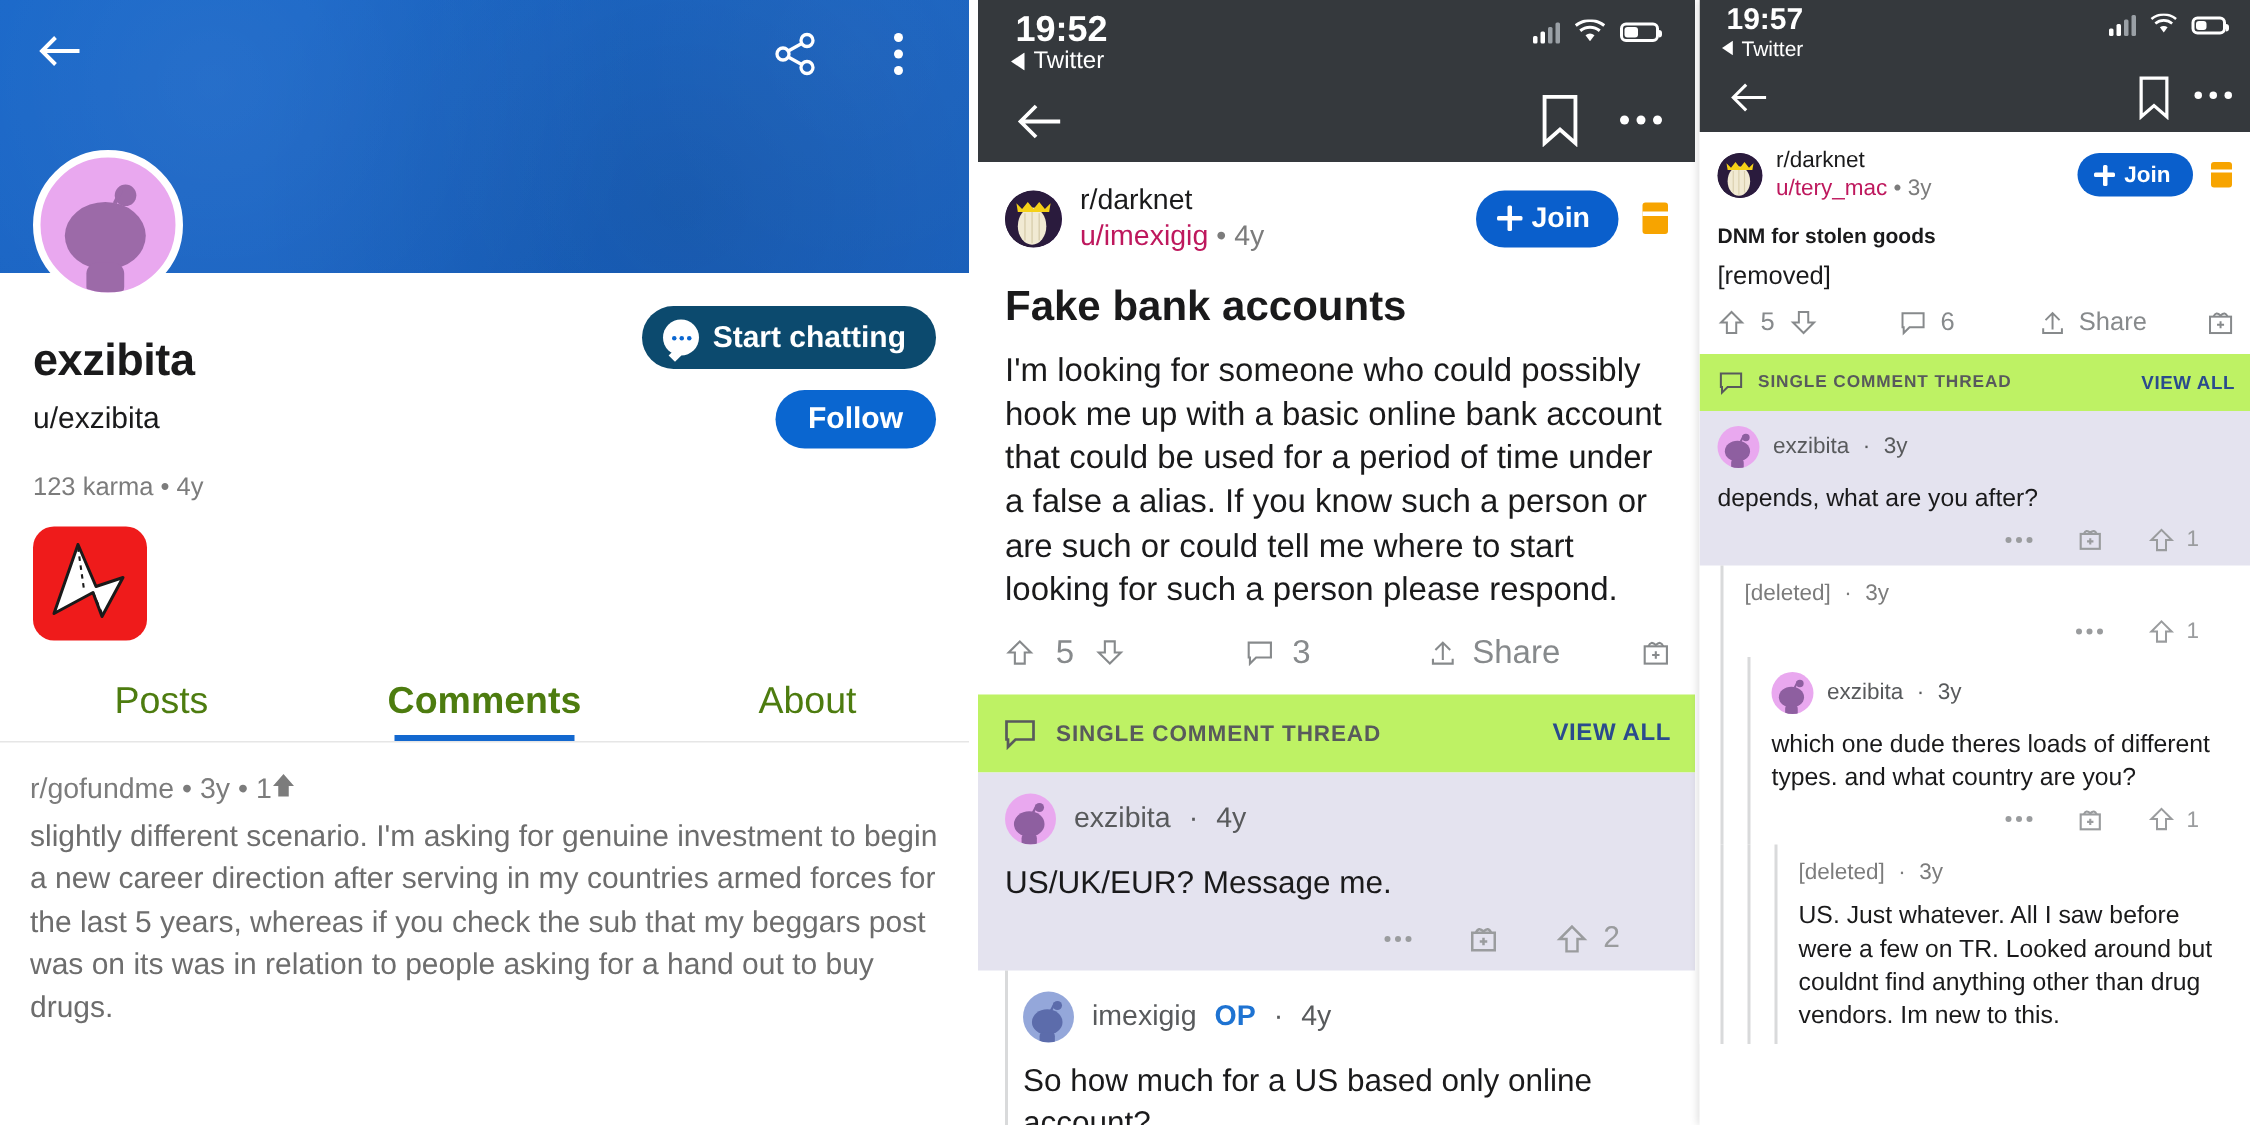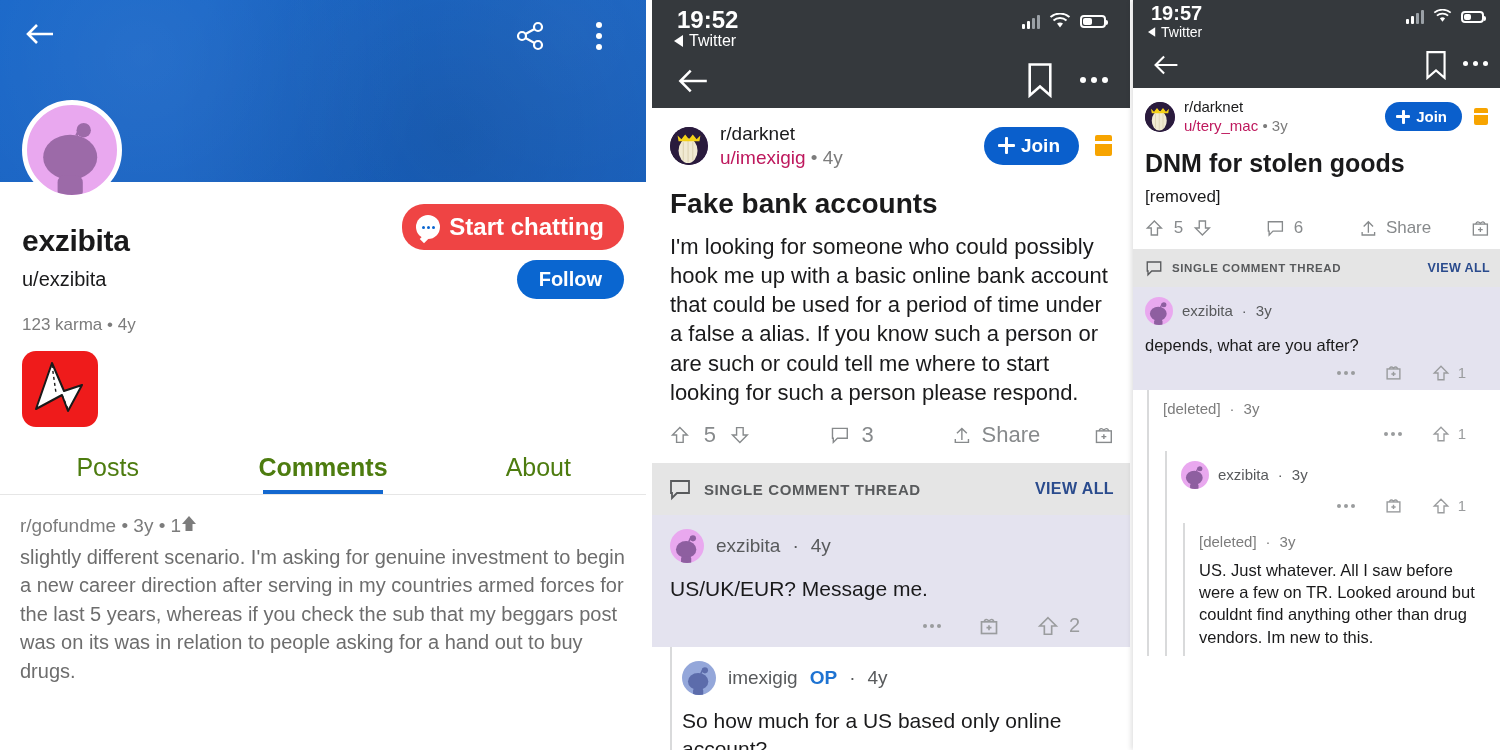--- a/index.html
+++ b/index.html
@@ -24,23 +24,23 @@
 
   .avatar-big { position:absolute; left:22px; top:100px; width:100px; height:100px; border-radius:50%;
                 background:#e9a8ef; border:5px solid #fff; overflow:hidden; }
   .snoo { position:absolute; inset:0; }
 
   .p1-body { padding:14px 22px 0 22px; position:relative; }
   .p1-name { font-size:30px; font-weight:bold; color:#1a1a1b; letter-spacing:-.3px; margin-top:28px;}
   .p1-handle { font-size:20px; color:#1a1a1b; margin-top:10px; }
   .p1-karma { font-size:17px; color:#7c7c7c; margin-top:24px; }
 
-  .btn-chat { position:absolute; right:22px; top:22px; background:#ef4444; color:#fff;
+  .btn-chat { position:absolute; right:22px; top:22px; background:#0c4a6e; color:#fff;
               border-radius:22px; padding:9px 20px 9px 14px; display:flex; align-items:center; gap:9px;
-              font-size:24px; font-weight:bold; }
+              font-size:20px; font-weight:bold; }
   .chat-bubble { width:24px;height:24px;border-radius:50%;background:#fff;position:relative;display:flex;align-items:center;justify-content:center;gap:2px;}
   .chat-bubble i{width:3px;height:3px;border-radius:50%;background:#0a66d0;display:block;}
   .chat-bubble:after{content:"";position:absolute;bottom:-3px;left:5px;width:6px;height:6px;background:#fff;transform:rotate(45deg);}
   .btn-follow { position:absolute; right:22px; top:78px; background:#0a66d0; color:#fff;
                 border-radius:20px; padding:8px 22px; font-size:20px; font-weight:bold; }
 
   .trophy { width:76px; height:76px; border-radius:14px; background:#ef1b1b; margin:16px 0 0 22px; position:relative; overflow:hidden;}
   .p1-tabs { display:flex; margin-top:26px; }
   .p1-tab { flex:1; text-align:center; font-size:25px; color:#4d7c0f; padding-bottom:12px; position:relative; }
   .p1-tab.active { font-weight:bold; }
@@ -80,21 +80,21 @@
   .btn-join { background:#0a5fcc; color:#fff; border-radius:30px; display:flex; align-items:center; gap:6px;
               font-weight:bold; }
   .plus-ic { display:inline-block; position:relative; }
   .plus-ic:before,.plus-ic:after{content:"";position:absolute;background:#fff;border-radius:1px;}
   .award-box { background:#f7a400; position:relative; border-radius:2px; }
   .award-box:before{content:"";position:absolute;left:0;right:0;top:28%;height:14%;background:#fff;}
   .post-title { font-weight:bold; color:#1a1a1b; }
   .post-body { color:#1a1a1b; }
 
   .actionrow { display:flex; align-items:center; color:#878a8c; }
-  .sct-bar { background:#e5e5e5; display:flex; align-items:center; justify-content:space-between; }
+  .sct-bar { background:#bef264; display:flex; align-items:center; justify-content:space-between; }
   .sct-left { display:flex; align-items:center; color:#585a5c; font-weight:bold; letter-spacing:.6px;}
   .sct-viewall { color:#2a4b8d; font-weight:bold; letter-spacing:.4px;}
 
   .comment { position:relative; }
   .comment.highlight { background:#e4e3ef; }
   .cmt-head { display:flex; align-items:center; }
   .cmt-ava { border-radius:50%; position:relative; overflow:hidden; flex:none; }
   .cmt-ava.purple { background:#e9a8ef; }
   .cmt-ava.blue   { background:#94a7da; }
   .cmt-user { color:#585a5c; }
@@ -150,21 +150,21 @@
   #panel3 .p3-bm { position:absolute; right:52px; top:6px; }
   #panel3 .p3-dots { position:absolute; right:12px; top:17px; }
   #panel3 .ph-row { padding:10px 12px 0 12px; }
   #panel3 .sub-ava { width:30px;height:30px; }
   #panel3 .sub-meta { margin-left:9px; font-size:15px; line-height:1.25; }
   #panel3 .btn-join { margin-left:auto; font-size:15px; padding:6px 15px 6px 11px; }
   #panel3 .plus-ic { width:14px;height:14px; }
   #panel3 .plus-ic:before{left:0;top:5.5px;width:14px;height:3px;}
   #panel3 .plus-ic:after{top:0;left:5.5px;height:14px;width:3px;}
   #panel3 .award-box { width:14px;height:17px;margin-left:12px; }
-  #panel3 .post-title { font-size:25px; padding:13px 12px 0 12px; }
+  #panel3 .post-title { font-size:14px; padding:13px 12px 0 12px; }
   #panel3 .post-body { font-size:17px; padding:9px 12px 0 12px; }
   #panel3 .actionrow { padding:10px 10px 10px 12px; font-size:17px; }
   #panel3 .sct-bar { padding:10px 10px 10px 12px; }
   #panel3 .sct-left { font-size:11.5px; gap:9px; }
   #panel3 .sct-viewall { font-size:12.5px; }
   #panel3 .comment { padding:10px 12px 8px 12px; }
   #panel3 .cmt-ava { width:28px;height:28px; }
   #panel3 .cmt-head { font-size:15px; gap:9px; }
   #panel3 .cmt-text { font-size:16.5px; line-height:1.35; margin-top:9px; }
   #panel3 .cmt-actions { gap:30px; margin-top:8px; font-size:15px; padding-right:22px;}
@@ -588,20 +588,21 @@
               <circle cx="27" cy="11" r="3.6" fill="#8e5fa0"></circle>
                 <path d="M22 15 L25 9" stroke="#8e5fa0" stroke-width="1.8"></path>
               <ellipse cx="19" cy="24" rx="12" ry="10" fill="#8e5fa0"></ellipse>
               <rect x="13" y="32" width="12" height="10" rx="3" fill="#8e5fa0"></rect>
             </svg>
           </div>
           <span class="cmt-user">exzibita</span>
           <span class="cmt-user">·</span>
           <span class="cmt-user">3y</span>
         </div>
+        <div class="cmt-text">which one dude theres loads of different types. and what country are you?</div>
         <div class="cmt-actions">
           <span class="cmt-dots">
               <i></i>
               <i></i>
               <i></i>
             </span>
           <svg class="gift" viewBox="0 0 24 24" fill="none" stroke="#9a9c9e" stroke-width="2" style="border:none">
               <rect x="3" y="7" width="18" height="14"></rect>
               <path d="M12 11 v6 M9 14 h6 M6 7 q2-5 6-1 q4-4 6 1"></path>
             </svg>

